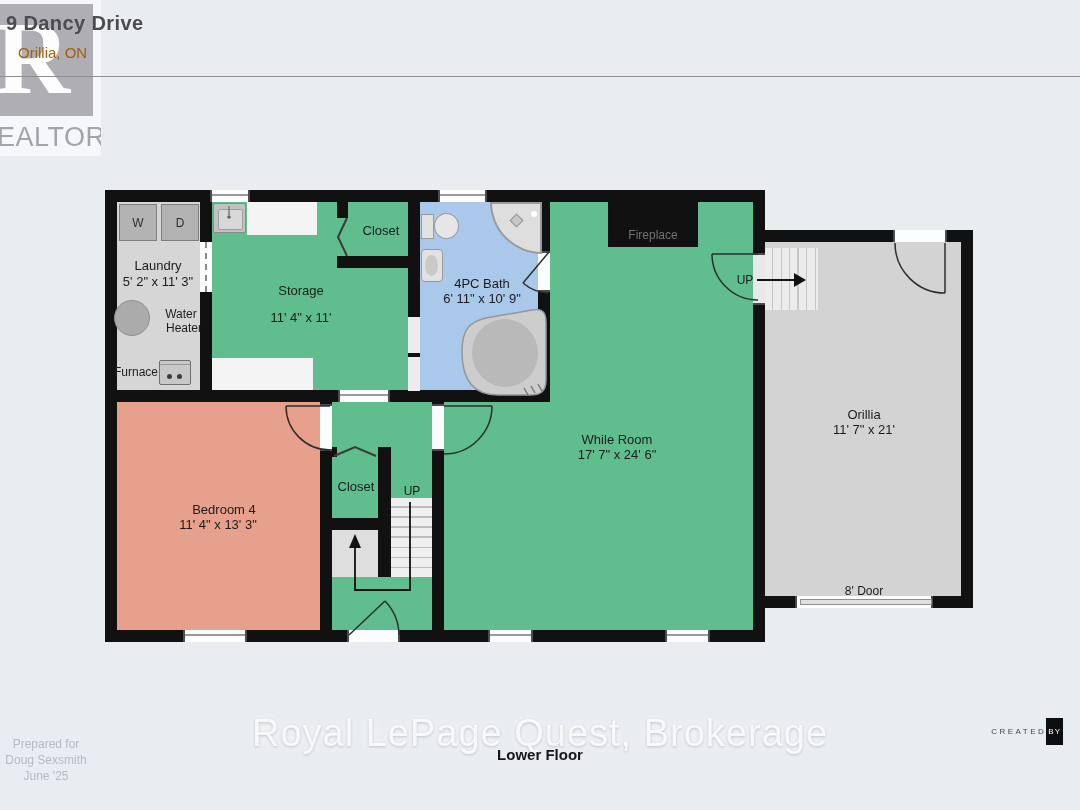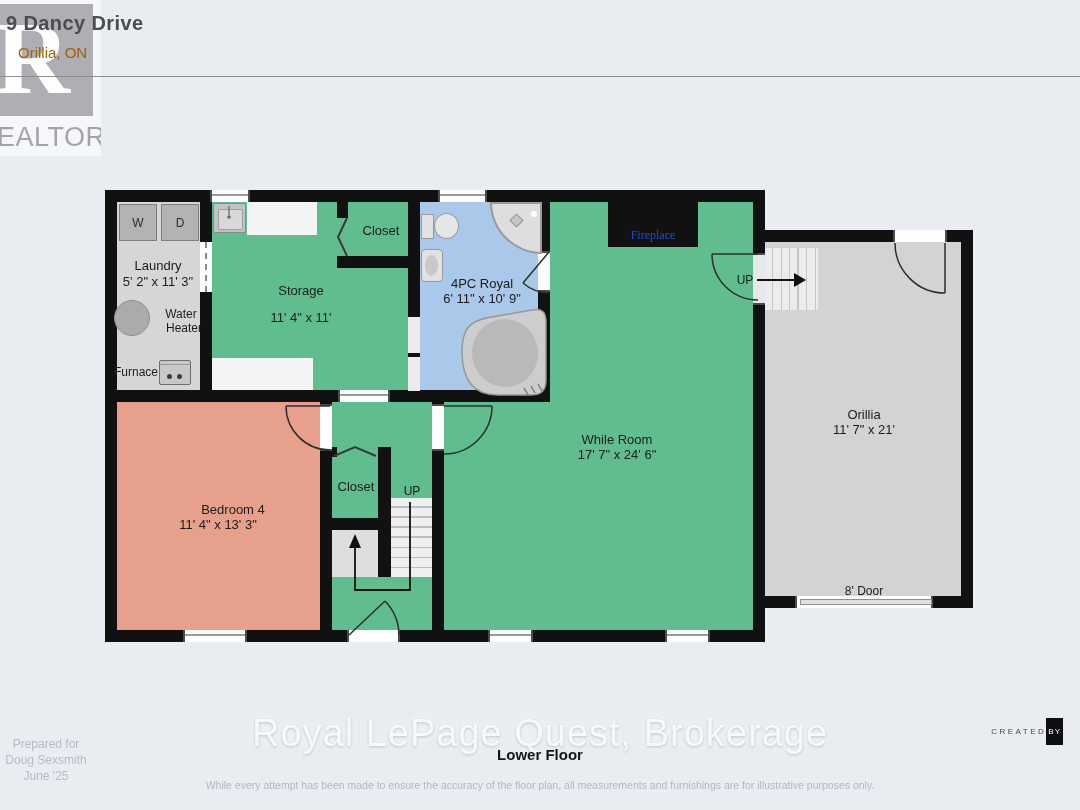--- a/index.html
+++ b/index.html
@@ -26,21 +26,21 @@
   .winh{position:absolute;background:#fdfdfd;border-left:2px solid #4c4c4c;
         border-right:2px solid #4c4c4c;box-sizing:border-box;}
   .winh .wline{position:absolute;left:0;right:0;top:4px;height:2px;background:#9b9b9b;}
   .gapv{position:absolute;background:#fdfdfd;border-top:2px solid #4c4c4c;
         border-bottom:2px solid #4c4c4c;box-sizing:border-box;}
   .gaph{position:absolute;background:#fdfdfd;border-left:2px solid #4c4c4c;
         border-right:2px solid #4c4c4c;box-sizing:border-box;}
   .lbl{position:absolute;transform:translate(-50%,-50%);font-size:13px;color:#1c1c1c;
        white-space:nowrap;text-align:center;}
   .lbl-sm{font-size:12px;}
-  .lbl-white{color:#1d4ed8;font-family:Liberation Serif, serif;}
+  .lbl-white{color:#737373;}
   .stairs-h{position:absolute;background:repeating-linear-gradient(180deg,#efefef 0 8.5px,#bdbdbd 8.5px 10px);}
   .stairs-v{position:absolute;background:repeating-linear-gradient(90deg,#ececec 0 7px,#c6c6c6 7px 8.5px);}
   .pad{position:absolute;background:#f4f4f4;}
   .fix{position:absolute;box-sizing:border-box;}
   svg.overlay{position:absolute;left:0;top:0;pointer-events:none;}
   
   .prepared{position:absolute;left:0;top:736px;width:92px;text-align:center;
             font-size:12px;line-height:16px;color:#b6bac3;}
   .floor-title{position:absolute;left:540px;top:746px;transform:translateX(-50%);
                font-size:15px;font-weight:700;color:#15151a;z-index:6;}
@@ -223,42 +223,41 @@
   </svg>
 
   <div class="lbl" style="left:158px;top:265px;">Laundry</div>
   <div class="lbl" style="left:158px;top:281px;">5' 2" x 11' 3"</div>
   <div class="lbl lbl-sm" style="left:181px;top:314px;">Water</div>
   <div class="lbl lbl-sm" style="left:184px;top:328px;">Heater</div>
   <div class="lbl lbl-sm" style="left:136px;top:372px;">Furnace</div>
   <div class="lbl" style="left:301px;top:290px;">Storage</div>
   <div class="lbl" style="left:301px;top:317px;">11' 4" x 11'</div>
   <div class="lbl" style="left:381px;top:230px;">Closet</div>
-  <div class="lbl" style="left:482px;top:283px;">4PC Royal</div>
+  <div class="lbl" style="left:482px;top:283px;">4PC Bath</div>
   <div class="lbl" style="left:482px;top:298px;">6' 11" x 10' 9"</div>
   <div class="lbl lbl-white lbl-sm" style="left:653px;top:235px;">Fireplace</div>
   <div class="lbl" style="left:617px;top:439px;">While Room</div>
   <div class="lbl" style="left:617px;top:454px;">17' 7" x 24' 6"</div>
   <div class="lbl lbl-sm" style="left:745px;top:280px;">UP</div>
   <div class="lbl" style="left:864px;top:414px;">Orillia</div>
   <div class="lbl" style="left:864px;top:429px;">11' 7" x 21'</div>
   <div class="lbl lbl-sm" style="left:864px;top:591px;">8' Door</div>
-  <div class="lbl" style="left:233px;top:509px;">Bedroom 4</div>
+  <div class="lbl" style="left:224px;top:509px;">Bedroom 4</div>
   <div class="lbl" style="left:218px;top:524px;">11' 4" x 13' 3"</div>
   <div class="lbl" style="left:356px;top:486px;">Closet</div>
   <div class="lbl lbl-sm" style="left:412px;top:491px;">UP</div>
 
   <div class="prepared">
     <div>Prepared for</div>
     <div>Doug Sexsmith</div>
     <div>June '25</div>
   </div>
   <div class="brokerage">Royal LePage Quest, Brokerage</div>
   <div class="floor-title">Lower Floor</div>
-  <div class="disclaimer">While every attempt has been made to ensure the accuracy of the floor plan, all measurements and furnishings are for illustrative purposes only.</div>
 
   <div class="credit">
     <div class="created-row">
       <span>CREATED</span><span class="created-chip">BY</span>
     </div>
   </div>
 
 </div>
 
 </body></html>

